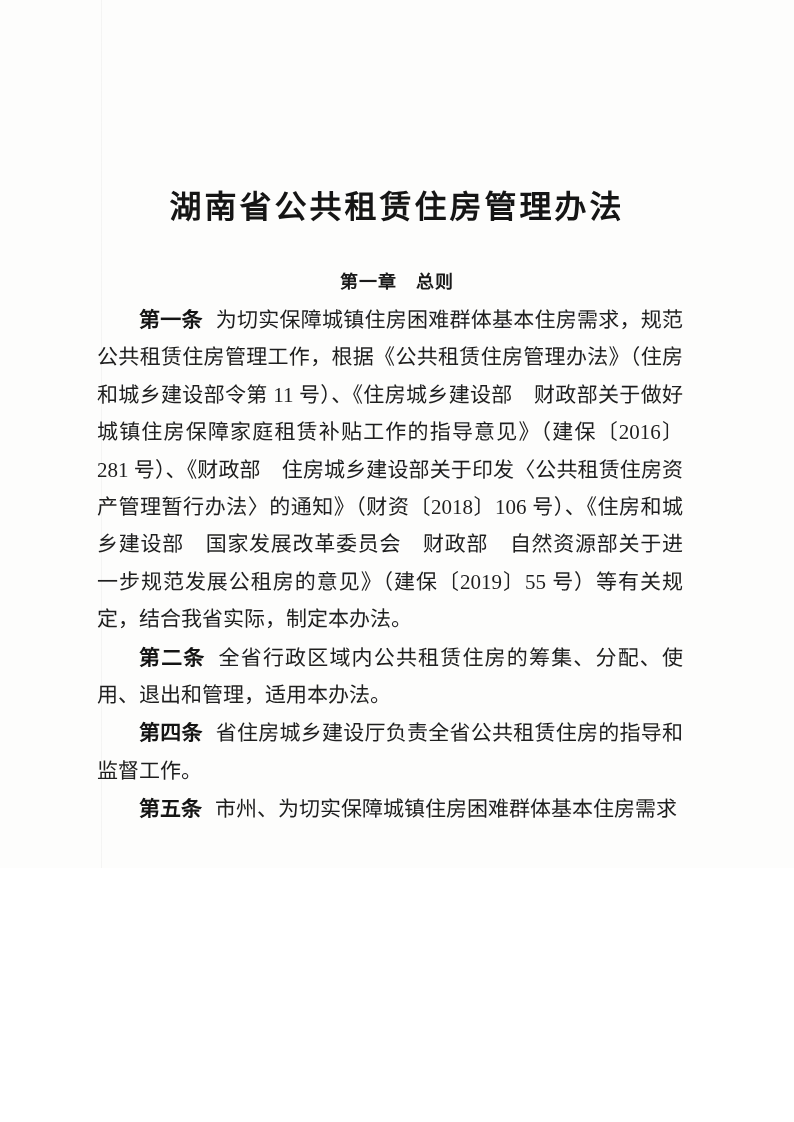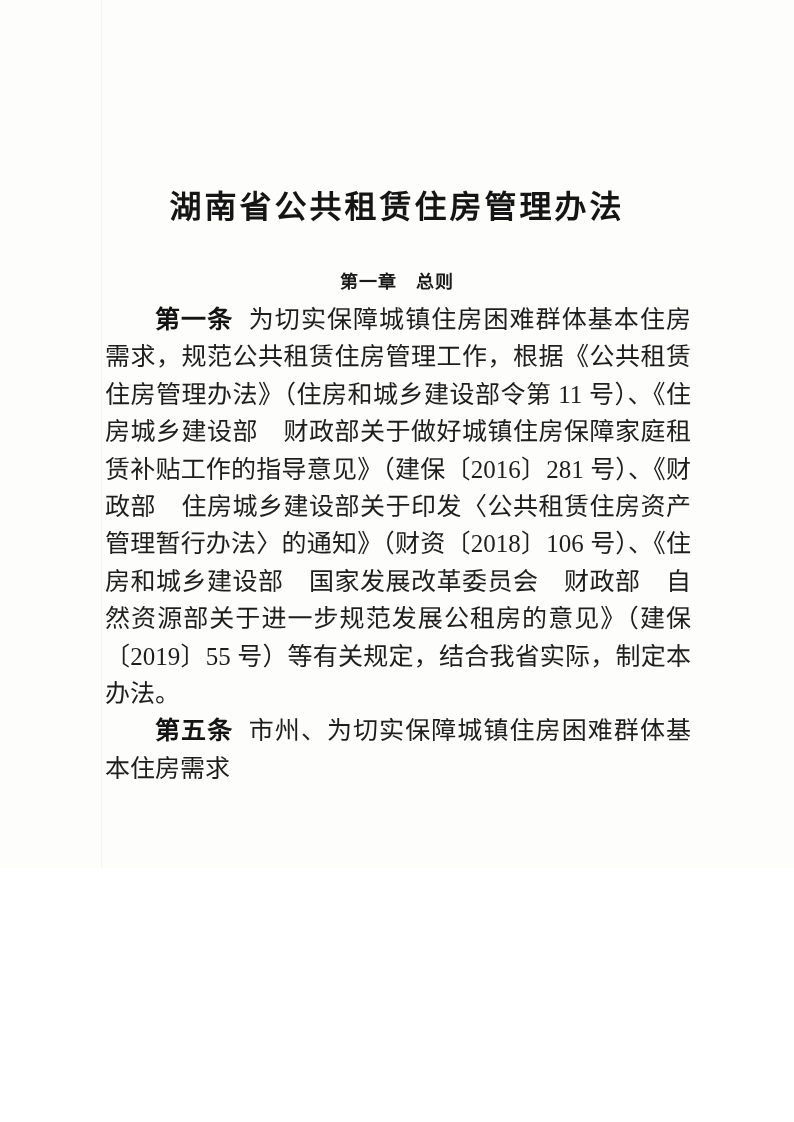--- a/index.html
+++ b/index.html
@@ -48,23 +48,23 @@
     font-family: "Liberation Sans", "DejaVu Sans", sans-serif;
     font-weight: bold;
     font-size: 18px;
     letter-spacing: 1px;
     color: #1a1a1a;
     white-space: nowrap;
   }
   .doc-body {
     position: absolute;
     top: 301px;
-    left: 105px;
+    left: 97px;
     width: 586px;
-    font-size: 25px;
+    font-size: 21px;
     line-height: 37.4px;
     text-align: justify;
     text-justify: inter-ideograph;
     color: #1e1e1e;
   }
   .article {
     margin: 0;
     padding: 0;
     text-indent: 2em;
   }
@@ -90,20 +90,22 @@
 <div class="page">
   <div class="scan-crease"></div>
 
   <h1 class="doc-title">湖南省公共租赁住房管理办法</h1>
 
   <h2 class="chapter-heading">第一章　总则</h2>
 
   <div class="doc-body">
     <p class="article"><span class="article-label">第一条</span><span>为切实保障城镇住房困难群体基本住房需求，规范公共租赁住房管理工作，根据《公共租赁住房管理办法》（住房和城乡建设部令第 11 号）、《住房城乡建设部　财政部关于做好城镇住房保障家庭租赁补贴工作的指导意见》（建保〔2016〕281 号）、《财政部　住房城乡建设部关于印发〈公共租赁住房资产管理暂行办法〉的通知》（财资〔2018〕106 号）、《住房和城乡建设部　国家发展改革委员会　财政部　自然资源部关于进一步规范发展公租房的意见》（建保〔2019〕55 号）等有关规定，结合我省实际，制定本办法。</span></p>
 
+    <p class="article"><span class="article-label">第二条</span><span>全省行政区域内公共租赁住房的筹集、分配、使用、退出和管理，适用本办法。</span></p>
 
 
+    <p class="article"><span class="article-label">第四条</span><span>省住房城乡建设厅负责全省公共租赁住房的指导和监督工作。</span></p>
 
     <p class="article"><span class="article-label">第五条</span><span>市州、为切实保障城镇住房困难群体基本住房需求</span></p>
   </div>
 
   <div class="page-number">— 2 —</div>
 </div>
 
 </body></html>

